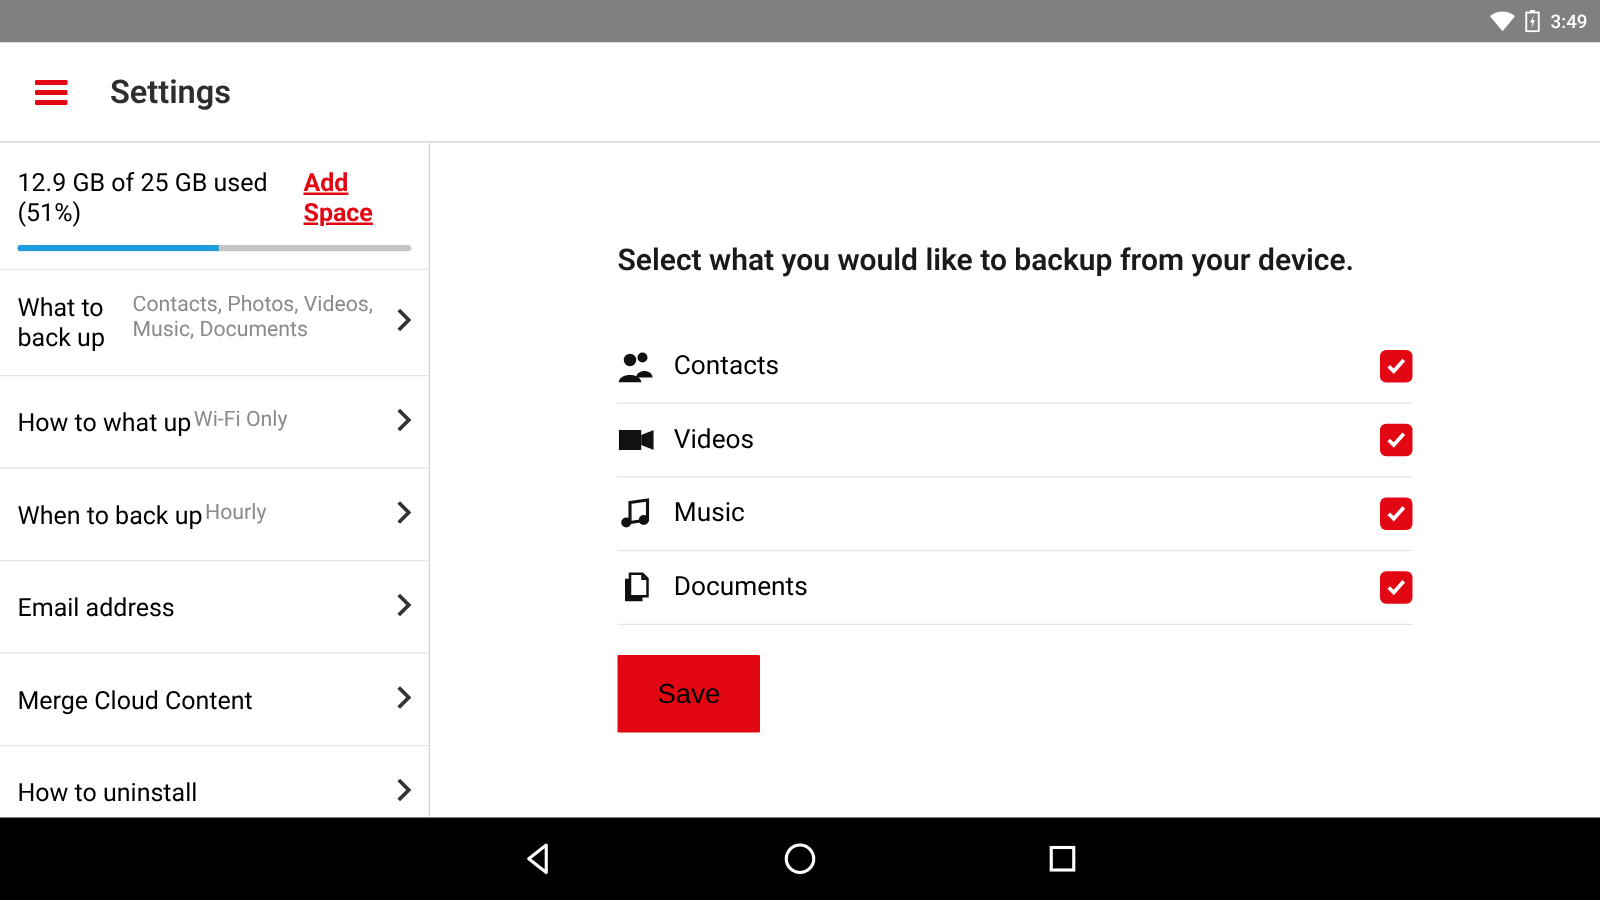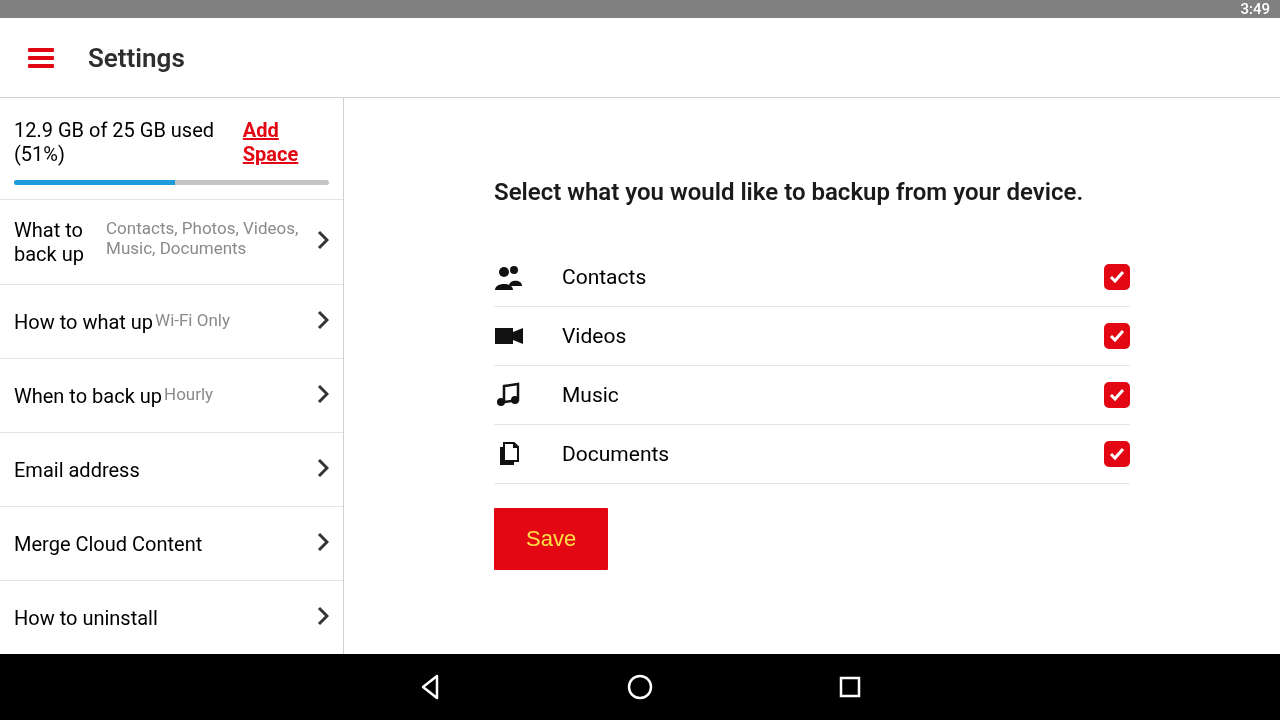--- a/index.html
+++ b/index.html
@@ -6,31 +6,30 @@
     body {
       width: 1280px;
       height: 720px;
       font-family: -apple-system, BlinkMacSystemFont, "Segoe UI", Roboto, Helvetica, Arial, sans-serif;
       overflow: hidden;
       display: flex;
       flex-direction: column;
       background: #fff;
     }
     .statusbar {
-      height: 18px;
+      height: 34px;
       background: #808080;
       display: flex;
       justify-content: flex-end;
-      align-items: flex-end;
+      align-items: center;
       padding: 0 10px;
       gap: 8px;
       color: #fff;
       font-size: 15px;
       font-weight: 500;
-      flex-direction: column;
     }
     .statusbar svg { display: block; }
     .appbar {
       height: 80px;
       background: #fff;
       display: flex;
       align-items: center;
       padding: 0 28px;
       gap: 34px;
       border-bottom: 1px solid #d0d0d0;
@@ -128,21 +127,21 @@
       font-size: 24px;
       font-weight: 600;
       color: #1a1a1a;
       margin-bottom: 42px;
     }
     .backup-item {
       display: flex;
       align-items: center;
       padding: 14px 0;
       border-bottom: 1px solid #e4e4e4;
-      gap: 38px;
+      gap: 15px;
     }
     .backup-icon {
       width: 30px;
       height: 30px;
       display: flex;
       align-items: center;
       justify-content: center;
       color: #111;
     }
     .backup-label {
@@ -157,21 +156,21 @@
       border-radius: 5px;
       display: flex;
       align-items: center;
       justify-content: center;
       cursor: pointer;
     }
     .checkbox svg { display: block; }
     .save-btn {
       margin-top: 24px;
       background: #e30613;
-      color: #fde047;
+      color: #000000;
       border: none;
       padding: 18px 32px;
       font-size: 22px;
       cursor: pointer;
       border-radius: 1px;
     }
     .navbar {
       height: 66px;
       background: #000;
       display: flex;

